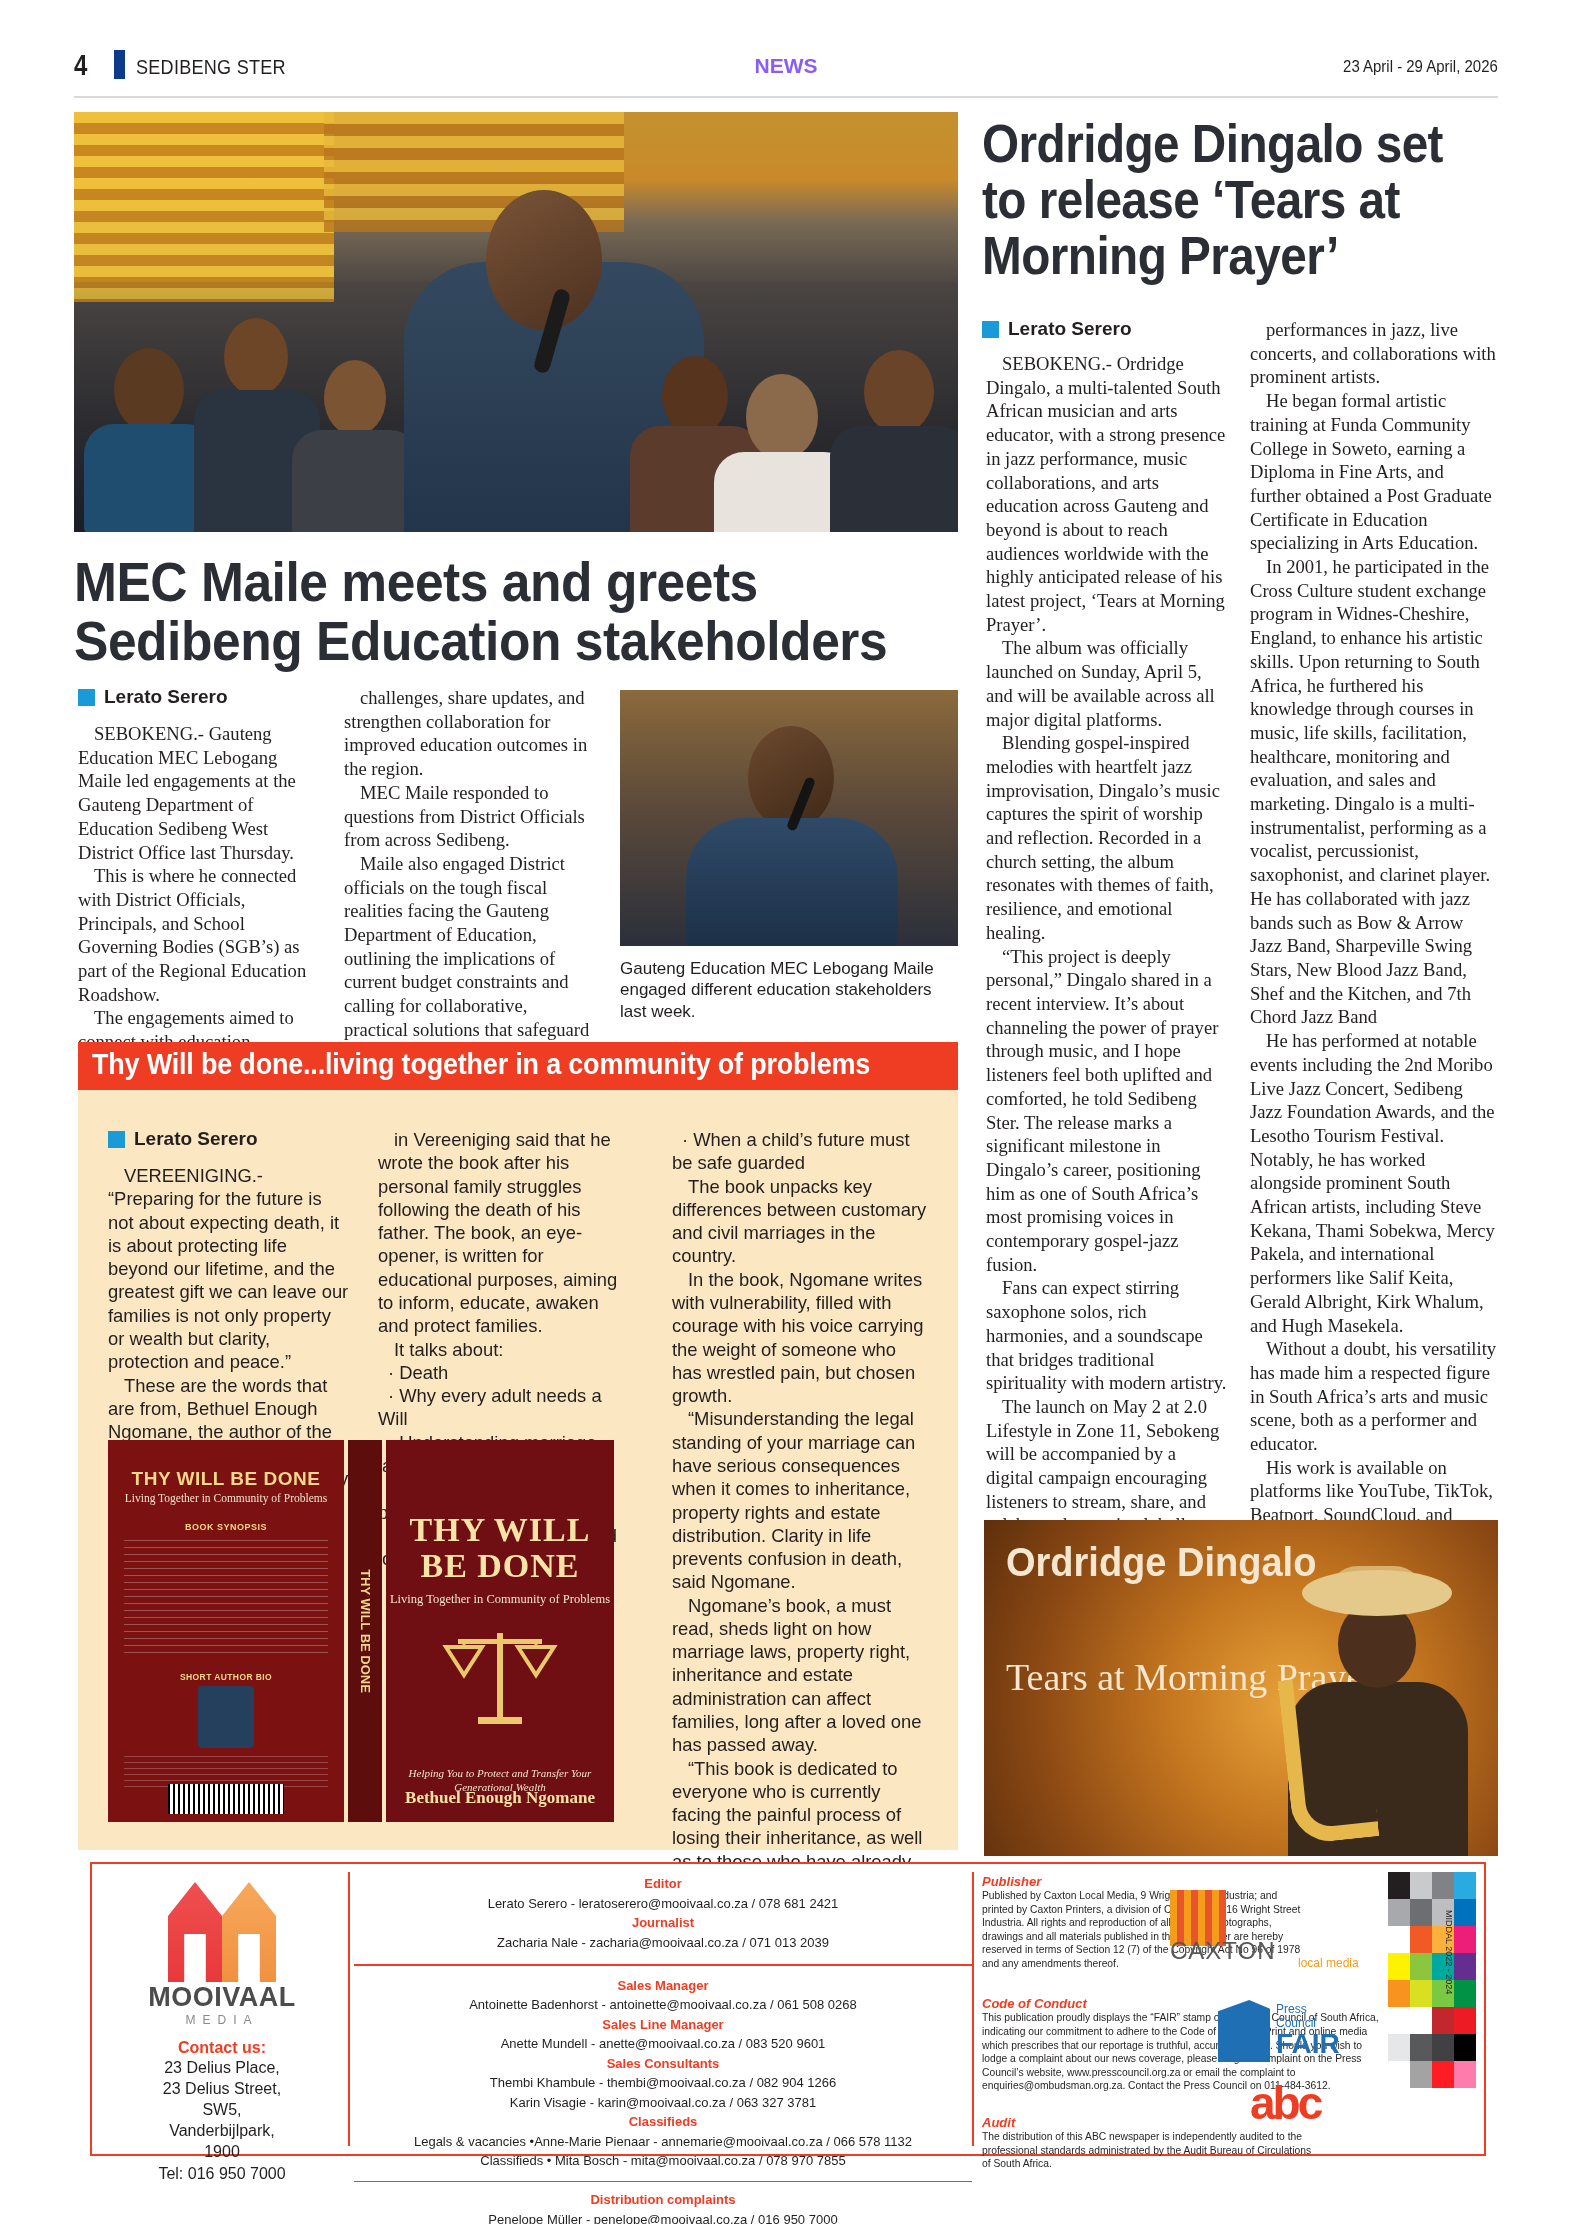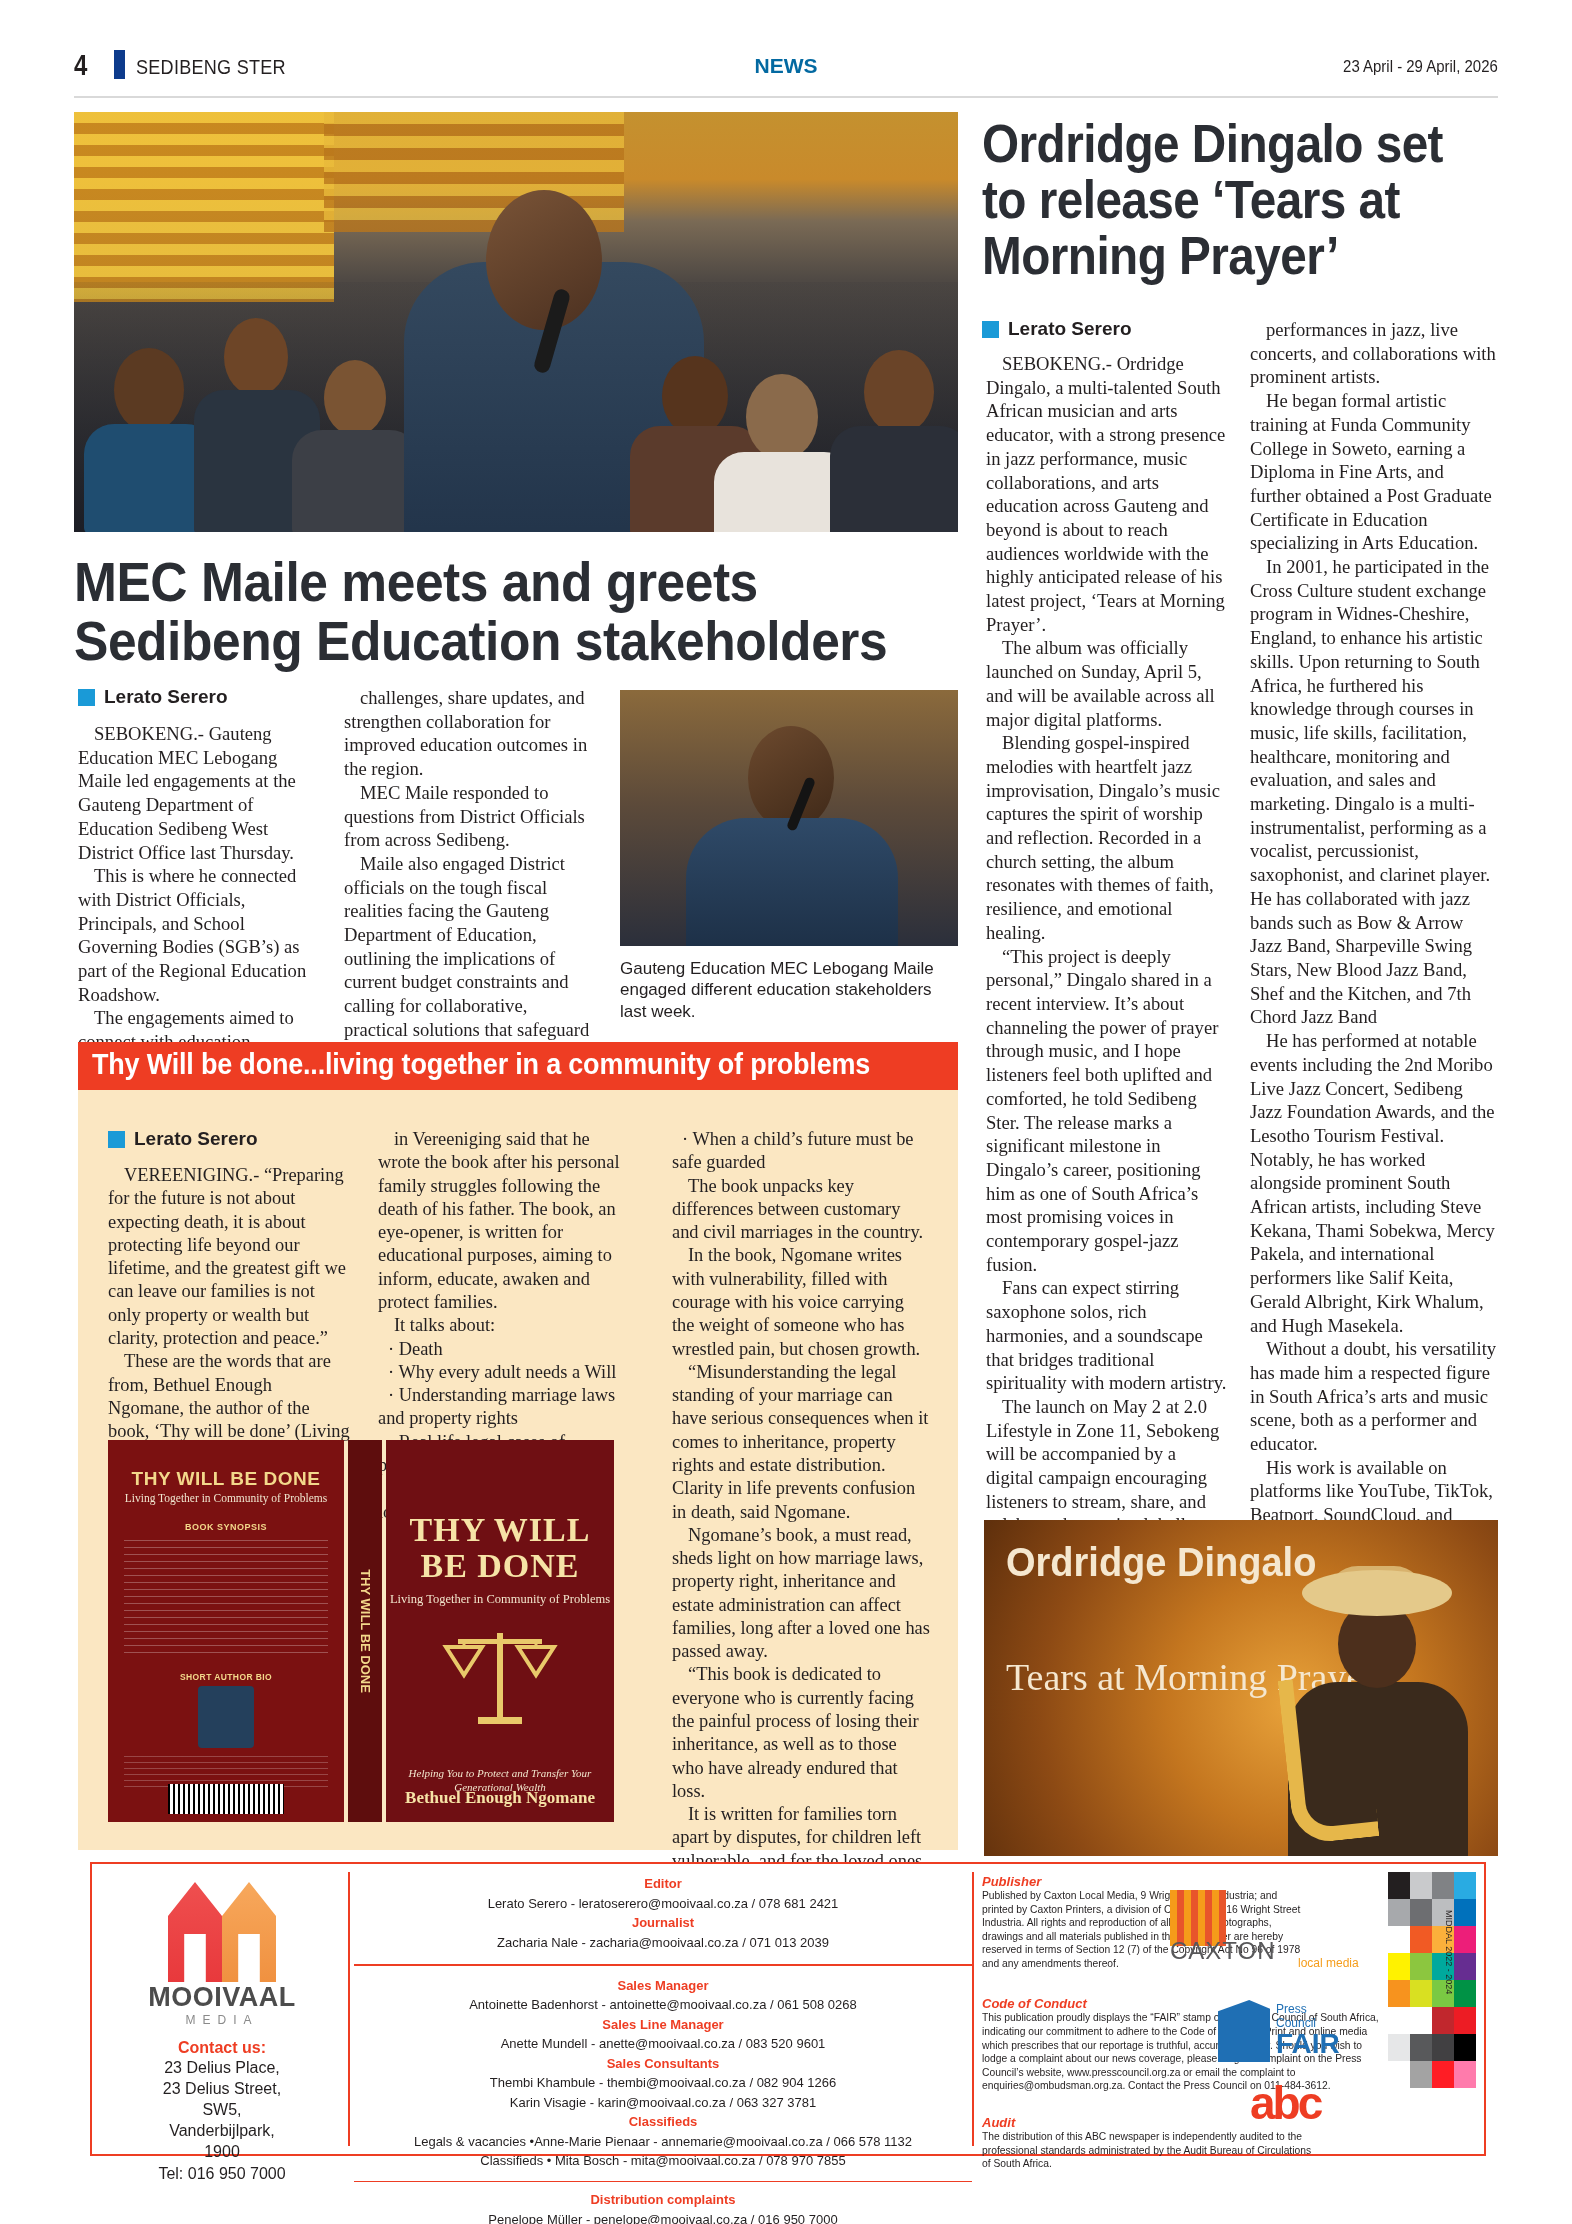--- a/index.html
+++ b/index.html
@@ -11,21 +11,21 @@
   .page{position:absolute;inset:0;}
 
   
   .masthead{position:absolute;left:74px;top:52px;width:1424px;height:34px;}
   .mh-page-no{position:absolute;left:0;top:-4px;font-family:"Liberation Sans",sans-serif;
     font-weight:bold;font-size:30px;color:#231f20;transform:scaleX(.8);transform-origin:left top;}
   .mh-bar{position:absolute;left:40px;top:-2px;width:11px;height:29px;background:#0d3b8c;}
   .mh-title{position:absolute;left:62px;top:3px;font-family:"Liberation Sans",sans-serif;
     font-size:21px;color:#231f20;letter-spacing:.3px;transform:scaleX(.86);transform-origin:left top;}
   .mh-section{position:absolute;left:0;right:0;top:2px;text-align:center;
-    font-family:"Liberation Sans",sans-serif;font-weight:bold;font-size:21px;color:#0369a1;}
+    font-family:"Liberation Sans",sans-serif;font-weight:bold;font-size:21px;color:#8b5cf6;}
   .mh-date{position:absolute;right:0;top:5px;font-family:"Liberation Sans",sans-serif;
     font-size:17px;color:#231f20;transform:scaleX(.88);transform-origin:right top;white-space:nowrap;}
   .rule-top{position:absolute;left:74px;top:96px;width:1424px;height:2px;background:#d9d9d9;}
 
   
   .photo-main{position:absolute;left:74px;top:112px;width:884px;height:420px;overflow:hidden;
     background:#6e5b47;}
   .photo-main .sky{position:absolute;inset:0;
      background:
       linear-gradient(180deg,#c4912f 0%, #c98a2b 16%, #7a6a55 26%, #4f4944 40%, #3a3a3c 100%);}
@@ -75,21 +75,21 @@
   .banner{position:absolute;left:78px;top:1042px;width:880px;height:48px;background:#ee3d23;}
   .banner span{position:absolute;left:14px;top:6px;color:#fff;
     font-family:"Liberation Sans",sans-serif;font-weight:bold;font-size:29px;letter-spacing:-.2px;
     transform:scaleX(.93);transform-origin:left top;}
 
   
   .cream{position:absolute;left:78px;top:1090px;width:880px;height:760px;background:#fbe7c2;}
   .a2c1{position:absolute;left:108px;top:1128px;width:242px;}
   .a2c2{position:absolute;left:378px;top:1128px;width:248px;}
   .a2c3{position:absolute;left:672px;top:1128px;width:258px;}
-  .a2-text{font-family:Liberation Serif, serif;font-size:18.4px;line-height:1.265;color:#231f20;}
+  .a2-text{font-family:Liberation Sans, sans-serif;font-size:18.4px;line-height:1.265;color:#231f20;}
   .a2-text p{margin:0;text-indent:16px;}
   .a2-text p.bullet{text-indent:10px;}
   .a2-text p.bold-ital{font-weight:bold;font-style:italic;text-indent:16px;}
 
   
   .books{position:absolute;left:108px;top:1440px;width:506px;height:382px;}
   .bk{position:absolute;top:0;height:382px;overflow:hidden;}
   .bk1{left:0;width:236px;background:#7b1111;}
   .bkspine{left:240px;width:34px;background:#5e0d0d;height:382px;position:absolute;top:0;}
   .bk2{left:278px;width:228px;background:#6f0f13;}

